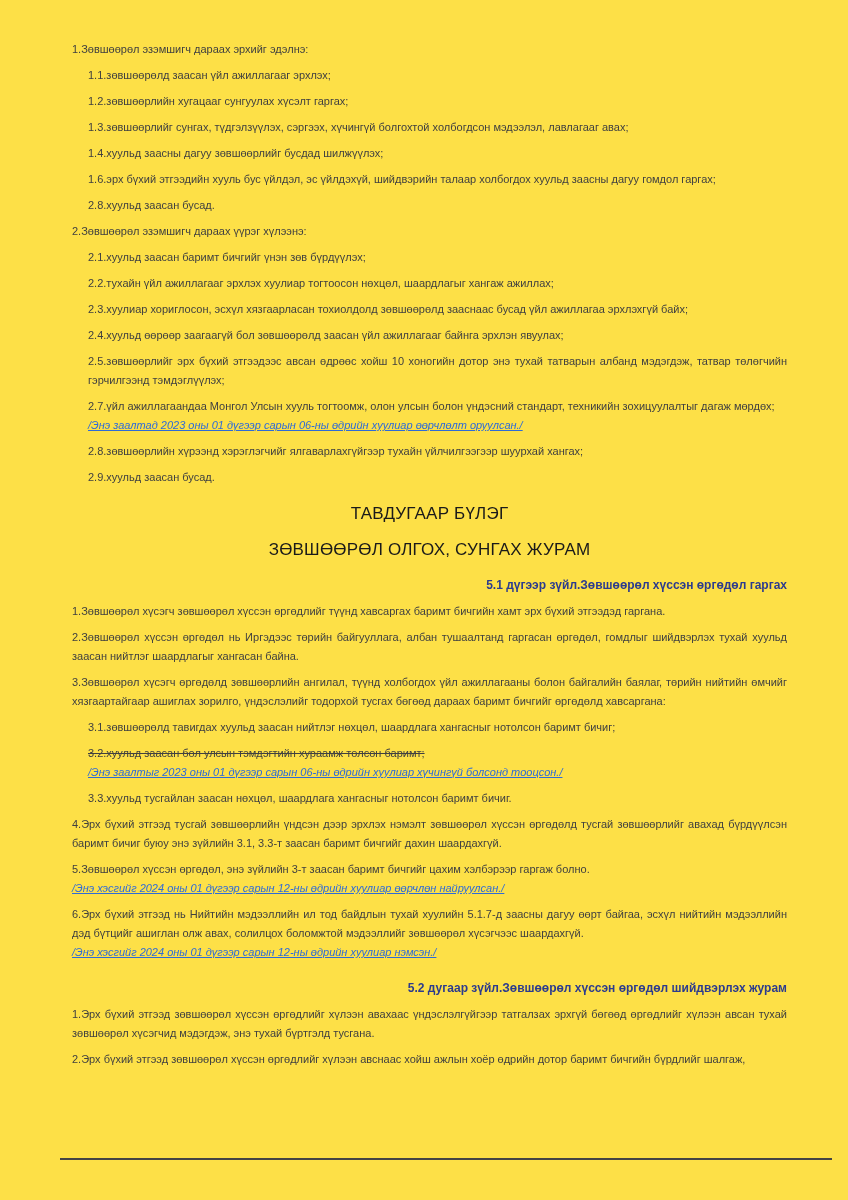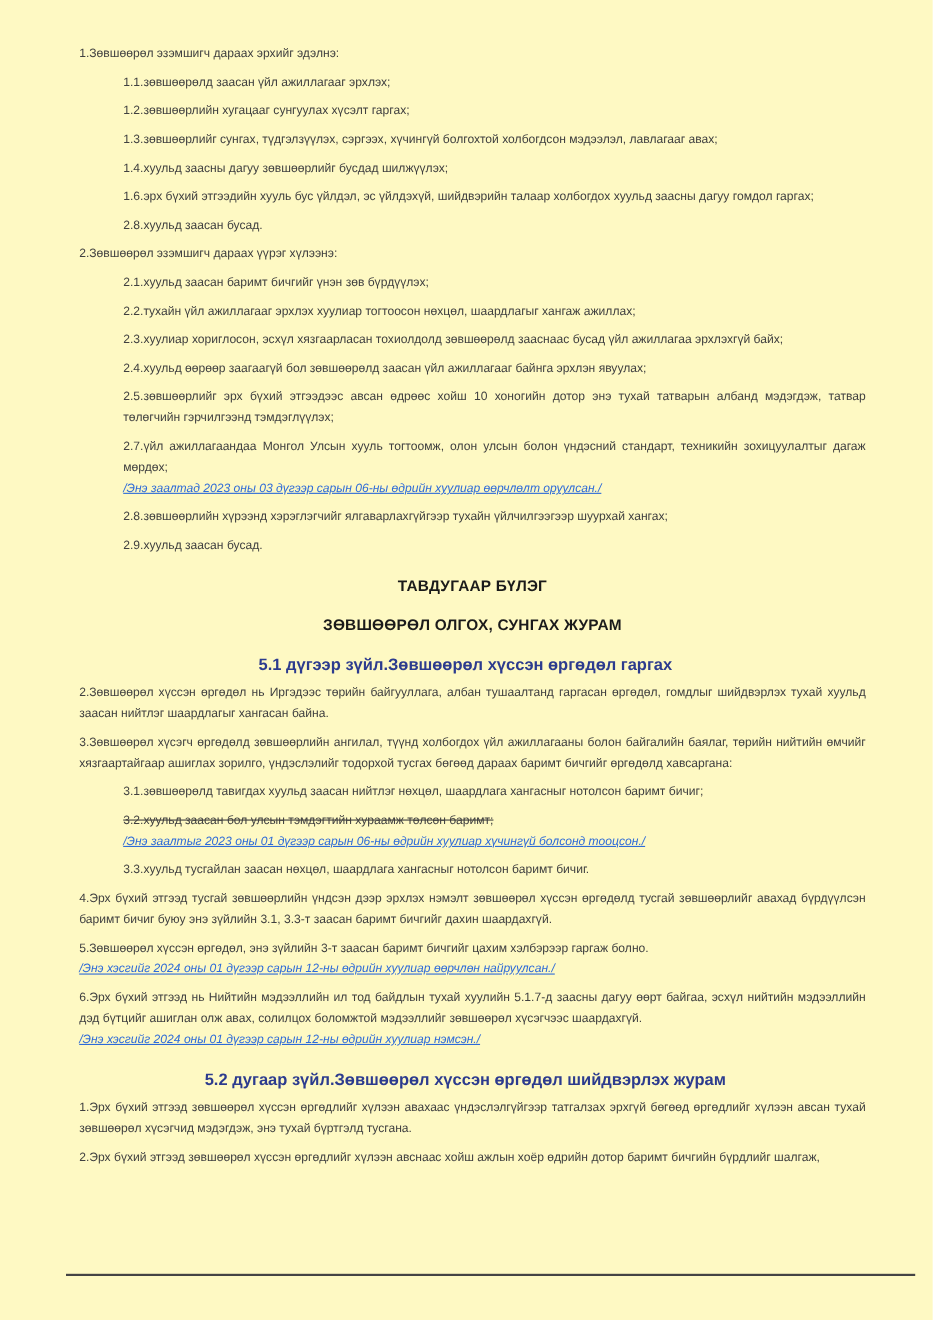--- a/index.html
+++ b/index.html
@@ -1,61 +1,61 @@
 <!DOCTYPE html>
 <html><head>
 <meta charset="utf-8">
 <style>
   html, body { margin: 0; padding: 0; background: #ffffff; }
   .page {
     position: relative;
     width: 848px;
     height: 1200px;
-    background: #fef9c3;
+    background: #fde047;
     font-family: "Liberation Sans", sans-serif;
     font-size: 11px;
     color: #404040;
     overflow: hidden;
   }
   .content {
     position: absolute;
     top: 40px;
     left: 72px;
     width: 715px;
   }
   .blk {
     margin-top: 7px;
     line-height: 19px;
     text-align: justify;
   }
   .blk:first-child { margin-top: 0; }
-  .ind { margin-left: 40px; }
+  .ind { margin-left: 16px; }
   .amend {
     margin-top: 0;
     text-align: left;
     color: #2e6bd8;
     font-style: italic;
     text-decoration: underline;
   }
   .struck { text-decoration: line-through; }
   .chapter {
     margin-top: 17px;
     text-align: center;
-    font-weight: bold;
+    font-weight: normal;
     color: #1a1a1a;
-    font-size: 14px;
+    font-size: 17px;
     letter-spacing: 0.2px;
   }
   .article {
     margin-top: 17px;
     margin-left: -13px;
     font-weight: bold;
     color: #2c3b8e;
-    font-size: 15px;
-    text-align: center;
+    font-size: 12px;
+    text-align: right;
   }
   .footer-rule {
     position: absolute;
     left: 60px;
     top: 1158px;
     width: 772px;
     border-top: 2px solid #444444;
   }
   .page-number {
     position: absolute;
@@ -79,26 +79,27 @@
     <div class="blk ind">1.4.хуульд заасны дагуу зөвшөөрлийг бусдад шилжүүлэх;</div>
     <div class="blk ind">1.6.эрх бүхий этгээдийн хууль бус үйлдэл, эс үйлдэхүй, шийдвэрийн талаар холбогдох хуульд заасны дагуу гомдол гаргах;</div>
     <div class="blk ind">2.8.хуульд заасан бусад.</div>
     <div class="blk">2.Зөвшөөрөл эзэмшигч дараах үүрэг хүлээнэ:</div>
     <div class="blk ind">2.1.хуульд заасан баримт бичгийг үнэн зөв бүрдүүлэх;</div>
     <div class="blk ind">2.2.тухайн үйл ажиллагааг эрхлэх хуулиар тогтоосон нөхцөл, шаардлагыг хангаж ажиллах;</div>
     <div class="blk ind">2.3.хуулиар хориглосон, эсхүл хязгаарласан тохиолдолд зөвшөөрөлд зааснаас бусад үйл ажиллагаа эрхлэхгүй байх;</div>
     <div class="blk ind">2.4.хуульд өөрөөр заагаагүй бол зөвшөөрөлд заасан үйл ажиллагааг байнга эрхлэн явуулах;</div>
     <div class="blk ind">2.5.зөвшөөрлийг эрх бүхий этгээдээс авсан өдрөөс хойш 10 хоногийн дотор энэ тухай татварын албанд мэдэгдэж, татвар төлөгчийн гэрчилгээнд тэмдэглүүлэх;</div>
     <div class="blk ind">2.7.үйл ажиллагаандаа Монгол Улсын хууль тогтоомж, олон улсын болон үндэсний стандарт, техникийн зохицуулалтыг дагаж мөрдөх;</div>
-    <div class="blk ind amend">/Энэ заалтад 2023 оны 03 дүгээр сарын 06-ны өдрийн хуулиар өөрчлөлт оруулсан./</div>
+    <div class="blk ind amend">/Энэ заалтад 2023 оны 01 дүгээр сарын 06-ны өдрийн хуулиар өөрчлөлт оруулсан./</div>
     <div class="blk ind">2.8.зөвшөөрлийн хүрээнд хэрэглэгчийг ялгаварлахгүйгээр тухайн үйлчилгээгээр шуурхай хангах;</div>
     <div class="blk ind">2.9.хуульд заасан бусад.</div>
     <div class="blk chapter">ТАВДУГААР БҮЛЭГ</div>
     <div class="blk chapter">ЗӨВШӨӨРӨЛ ОЛГОХ, СУНГАХ ЖУРАМ</div>
     <div class="blk article">5.1 дүгээр зүйл.Зөвшөөрөл хүссэн өргөдөл гаргах</div>
+    <div class="blk">1.Зөвшөөрөл хүсэгч зөвшөөрөл хүссэн өргөдлийг түүнд хавсаргах баримт бичгийн хамт эрх бүхий этгээдэд гаргана.</div>
     <div class="blk">2.Зөвшөөрөл хүссэн өргөдөл нь Иргэдээс төрийн байгууллага, албан тушаалтанд гаргасан өргөдөл, гомдлыг шийдвэрлэх тухай хуульд заасан нийтлэг шаардлагыг хангасан байна.</div>
     <div class="blk">3.Зөвшөөрөл хүсэгч өргөдөлд зөвшөөрлийн ангилал, түүнд холбогдох үйл ажиллагааны болон байгалийн баялаг, төрийн нийтийн өмчийг хязгаартайгаар ашиглах зорилго, үндэслэлийг тодорхой тусгах бөгөөд дараах баримт бичгийг өргөдөлд хавсаргана:</div>
     <div class="blk ind">3.1.зөвшөөрөлд тавигдах хуульд заасан нийтлэг нөхцөл, шаардлага хангасныг нотолсон баримт бичиг;</div>
     <div class="blk ind struck">3.2.хуульд заасан бол улсын тэмдэгтийн хураамж төлсөн баримт;</div>
     <div class="blk ind amend">/Энэ заалтыг 2023 оны 01 дүгээр сарын 06-ны өдрийн хуулиар хүчингүй болсонд тооцсон./</div>
     <div class="blk ind">3.3.хуульд тусгайлан заасан нөхцөл, шаардлага хангасныг нотолсон баримт бичиг.</div>
     <div class="blk">4.Эрх бүхий этгээд тусгай зөвшөөрлийн үндсэн дээр эрхлэх нэмэлт зөвшөөрөл хүссэн өргөдөлд тусгай зөвшөөрлийг авахад бүрдүүлсэн баримт бичиг буюу энэ зүйлийн 3.1, 3.3-т заасан баримт бичгийг дахин шаардахгүй.</div>
     <div class="blk">5.Зөвшөөрөл хүссэн өргөдөл, энэ зүйлийн 3-т заасан баримт бичгийг цахим хэлбэрээр гаргаж болно.</div>
     <div class="blk amend">/Энэ хэсгийг 2024 оны 01 дүгээр сарын 12-ны өдрийн хуулиар өөрчлөн найруулсан./</div>
     <div class="blk">6.Эрх бүхий этгээд нь Нийтийн мэдээллийн ил тод байдлын тухай хуулийн 5.1.7-д заасны дагуу өөрт байгаа, эсхүл нийтийн мэдээллийн дэд бүтцийг ашиглан олж авах, солилцох боломжтой мэдээллийг зөвшөөрөл хүсэгчээс шаардахгүй.</div>

